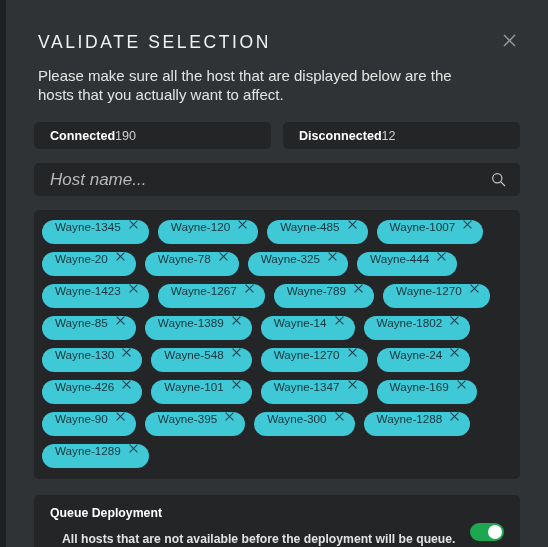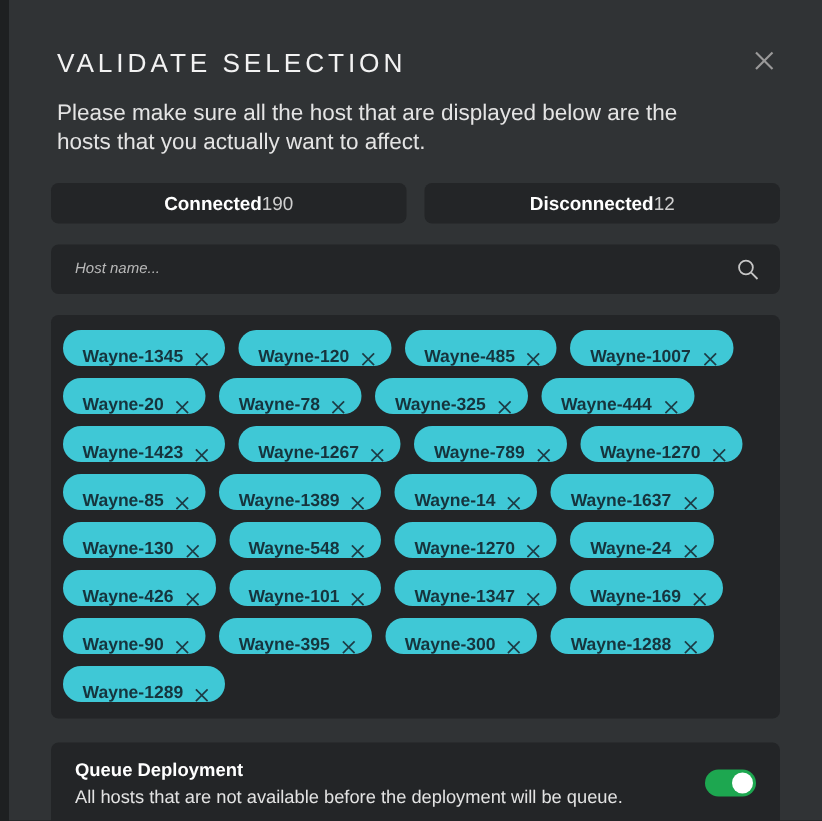--- a/index.html
+++ b/index.html
@@ -66,21 +66,21 @@
     gap: 12px;
     padding: 18px 16px 0 16px;
   }
   .tab {
     flex: 1;
     background: #232527;
     border-radius: 5px;
     height: 27px;
     display: flex;
     align-items: center;
-    justify-content: center;
+    justify-content: flex-start;
     padding: 0 16px;
     box-sizing: border-box;
     cursor: pointer;
   }
   .tab-label {
     font-size: 12.6px;
     font-weight: 700;
     color: #ffffff;
   }
   .tab-count {
@@ -99,21 +99,21 @@
     align-items: center;
     padding: 0 14px;
     box-sizing: border-box;
   }
   .search-input {
     flex: 1;
     background: transparent;
     border: none;
     outline: none;
     color: #d8d8d8;
-    font-size: 10px;
+    font-size: 17px;
     font-style: italic;
     font-family: "Liberation Sans", sans-serif;
   }
   .search-input::placeholder {
     color: #b9b9b9;
     font-style: italic;
     opacity: 1;
   }
   .search-icon { display:flex; align-items:center; }
 
@@ -127,24 +127,24 @@
     flex-wrap: wrap;
     gap: 8px 9px;
     box-sizing: border-box;
   }
   .chip {
     background: #3fc8d6;
     color: #16303a;
     border-radius: 16px;
     height: 24px;
     display: inline-flex;
-    align-items: flex-end;
+    align-items: flex-start;
     padding: 0 11px 0 13px;
     font-size: 11.7px;
-    font-weight: 700;
+    font-weight: 400;
     cursor: default;
     box-sizing: border-box;
     white-space: nowrap;
   }
   .chip-label { color: #16343d; }
   .chip-x {
     margin-left: 8px;
     display: flex;
     align-items: center;
     cursor: pointer;
@@ -164,22 +164,22 @@
   .queue-text { max-width: 430px; }
   .queue-title {
     font-size: 12.3px;
     font-weight: 700;
     color: #ffffff;
     margin: 0 0 4px 0;
   }
   .queue-desc {
     font-size: 12.2px;
     color: #e2e2e2;
-    margin: 0;
-    font-weight: 400;
+    margin: 12px;
+    font-weight: 700;
   }
   .toggle {
     width: 34px;
     height: 18px;
     border-radius: 10px;
     background: #1da750;
     position: relative;
     cursor: pointer;
     flex-shrink: 0;
   }
@@ -360,21 +360,21 @@
       <div class="chip">
         <span class="chip-label">Wayne-14</span>
         <span class="chip-x">
           <svg width="9" height="9" viewBox="0 0 9 9" aria-hidden="true">
             <line x1="0.6" y1="0.6" x2="8.4" y2="8.4" stroke="#1d3b45" stroke-width="1.1"></line>
             <line x1="8.4" y1="0.6" x2="0.6" y2="8.4" stroke="#1d3b45" stroke-width="1.1"></line>
           </svg>
         </span>
       </div>
       <div class="chip">
-        <span class="chip-label">Wayne-1637</span>
+        <span class="chip-label">Wayne-1802</span>
         <span class="chip-x">
           <svg width="9" height="9" viewBox="0 0 9 9" aria-hidden="true">
             <line x1="0.6" y1="0.6" x2="8.4" y2="8.4" stroke="#1d3b45" stroke-width="1.1"></line>
             <line x1="8.4" y1="0.6" x2="0.6" y2="8.4" stroke="#1d3b45" stroke-width="1.1"></line>
           </svg>
         </span>
       </div>
       <div class="chip">
         <span class="chip-label">Wayne-130</span>
         <span class="chip-x">

